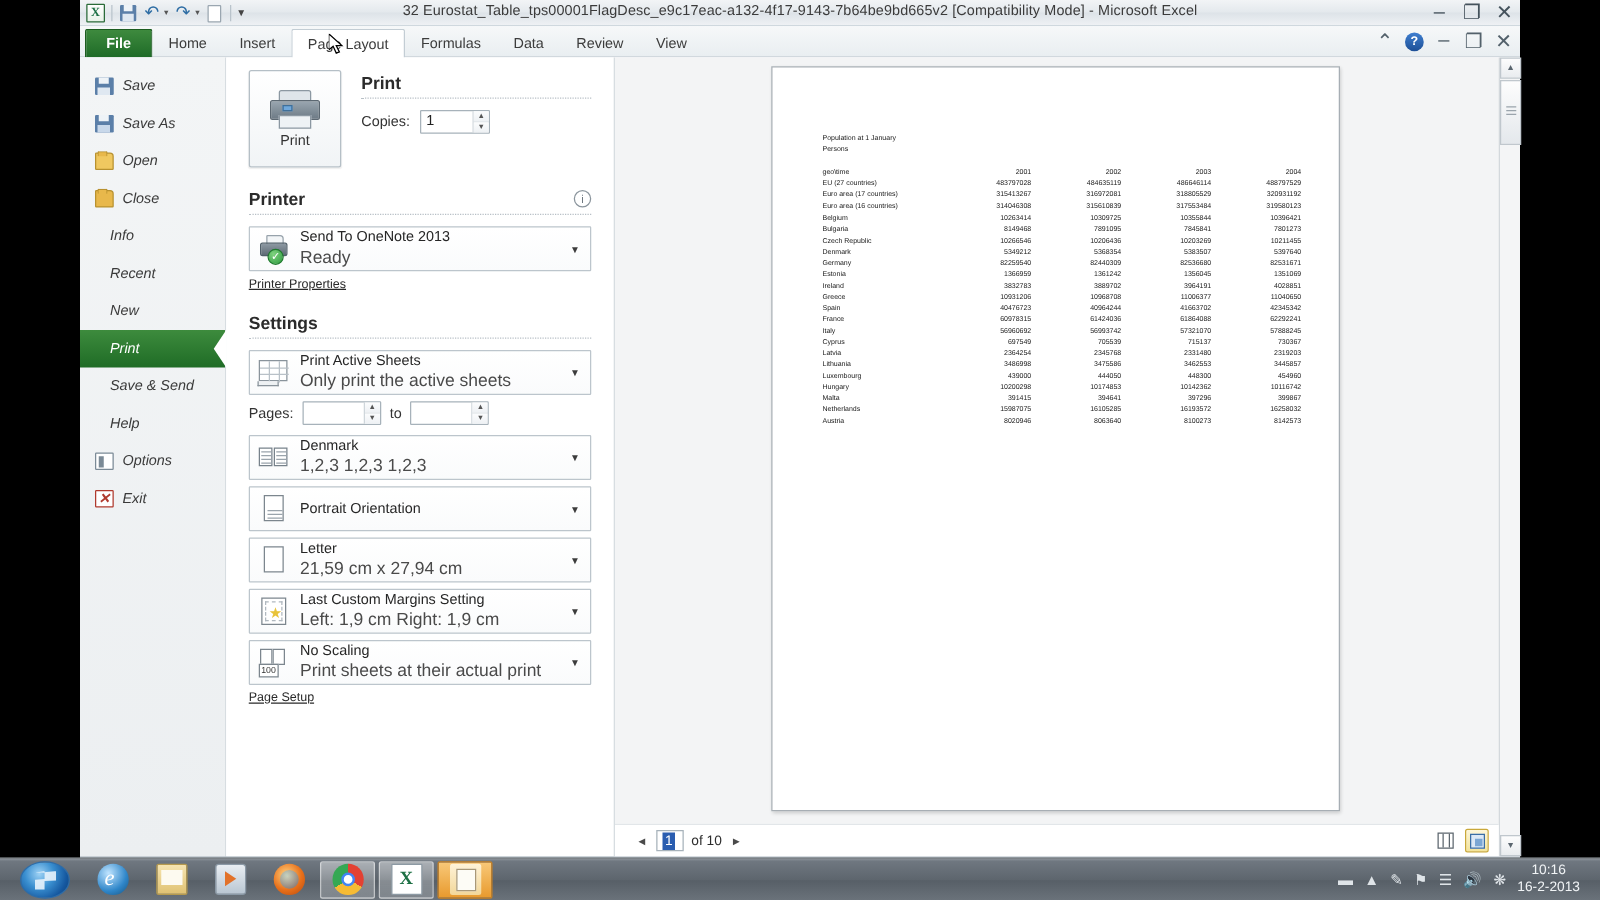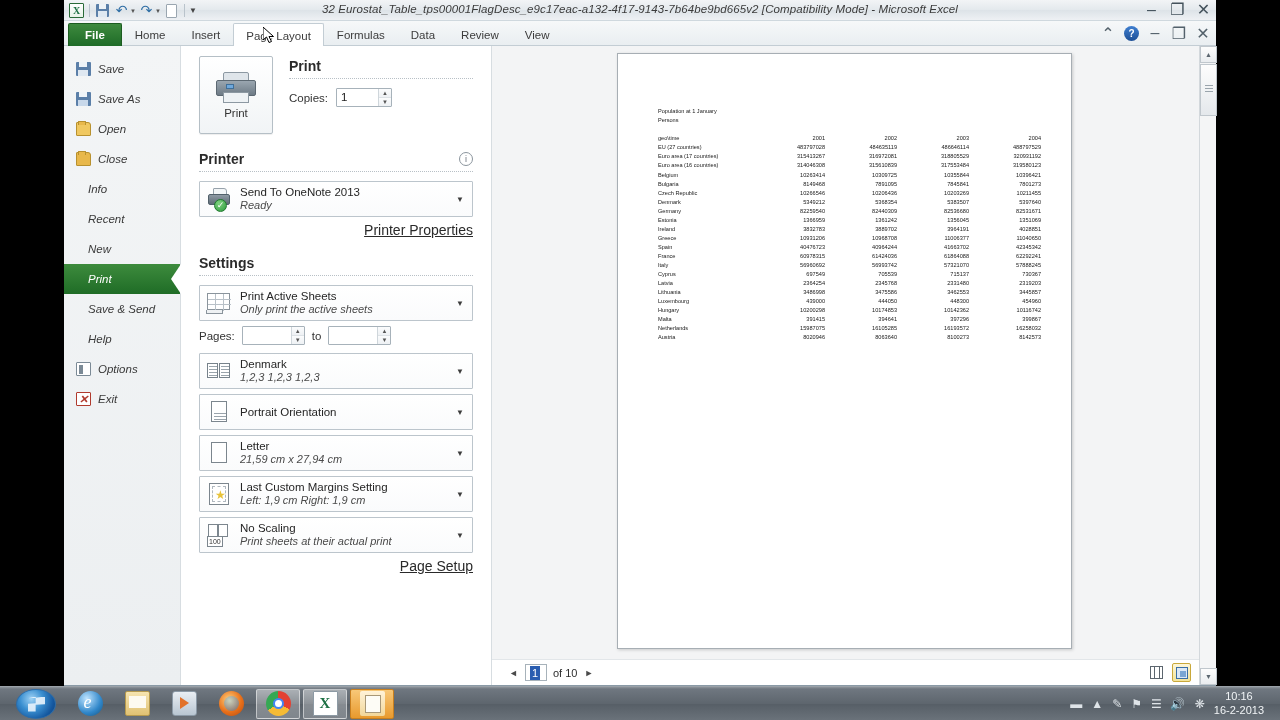--- a/index.html
+++ b/index.html
@@ -49,21 +49,21 @@
   }
   .arrow-redo { color:#2e6da4; }
   .mini-caret { font-size:6px; color:#555; margin-left:-2px; }
   .ic-new {
     width:11px; height:14px; background:#ffffff; border:1px solid #9aa6b0; border-radius:1px;
   }
   .qat-drop { font-size:8px; color:#444; }
 
   .title-text {
     position:absolute; left:0; right:0; top:3px; text-align:center;
-    font-size:11.5px; color:#3b3b3b; letter-spacing:0.1px;font-style:italic;
+    font-size:11.5px; color:#3b3b3b; letter-spacing:0.1px;
   }
   .win-btns { position:absolute; right:4px; top:2px; display:flex; gap:9px; align-items:center; }
   .win-btn { width:17px; height:15px; display:flex; align-items:center; justify-content:center; color:#44525c; }
 
   
   .ribbon {
     position:relative; height:25px;
     background:linear-gradient(to bottom,#f6f8f9,#e9eef1);
     border-bottom:1px solid #c3cdd4;
   }
@@ -159,24 +159,24 @@
   .info-ic { width:14px; height:14px; border:1px solid #8b959d; border-radius:50%; color:#6d767e; font-size:9px; display:flex; align-items:center; justify-content:center; }
 
   .combo {
     border:1px solid #bcc5cc; background:linear-gradient(to bottom,#ffffff,#fafbfc);
     height:36px; display:flex; align-items:center; padding:0 6px; gap:8px; border-radius:1px;
     position:relative; margin-bottom:5px;
   }
   .combo .cb-ic { width:26px; height:26px; flex:0 0 26px; position:relative; }
   .combo .cb-txt { flex:1; line-height:1.25; }
   .cb-t1 { font-size:11.5px; color:#262626; }
-  .cb-t2 { font-size:11px; color:#4a4a4a;font-style:italic; }
+  .cb-t2 { font-size:14px; color:#4a4a4a; }
   .caret { font-size:8px; color:#3c3c3c; padding-right:2px; }
 
-  .link-right { text-align:right; font-size:14px; color:#2a2a2a; text-decoration:underline; margin:2px 0 0 0; }
+  .link-right { text-align:left; font-size:10px; color:#2a2a2a; text-decoration:underline; margin:2px 0 0 0; }
 
   
   .ic-printer2 { }
   .ic-printer2 .b { position:absolute; left:2px; top:8px; width:22px; height:11px; background:linear-gradient(to bottom,#8d99a3,#5f6c76); border:1px solid #51606a; border-radius:2px; }
   .ic-printer2 .t { position:absolute; left:7px; top:2px; width:14px; height:8px; background:#f2f5f7; border:1px solid #97a2ab; border-radius:1px 3px 0 0; }
   .ic-printer2 .chk { position:absolute; left:8px; top:13px; width:13px; height:13px; border-radius:50%; background:radial-gradient(circle at 35% 30%,#7fd27f,#2e9b3f); border:1px solid #1f7a2e; color:#fff; font-size:9px; line-height:11px; text-align:center; }
   .ic-sheet .grid { position:absolute; left:1px; top:3px; width:23px; height:17px; background:#fff; border:1px solid #8a949c; }
   .ic-sheet .grid:before { content:""; position:absolute; left:0; top:5px; width:23px; height:1px; background:#b9c1c8; box-shadow:0 5px 0 #b9c1c8; }
   .ic-sheet .grid:after { content:""; position:absolute; left:7px; top:0; width:1px; height:17px; background:#b9c1c8; box-shadow:8px 0 0 #b9c1c8; }
   .ic-sheet .base { position:absolute; left:0px; top:20px; width:17px; height:4px; border:1px solid #8a949c; border-top:none; background:#eef1f3; }

